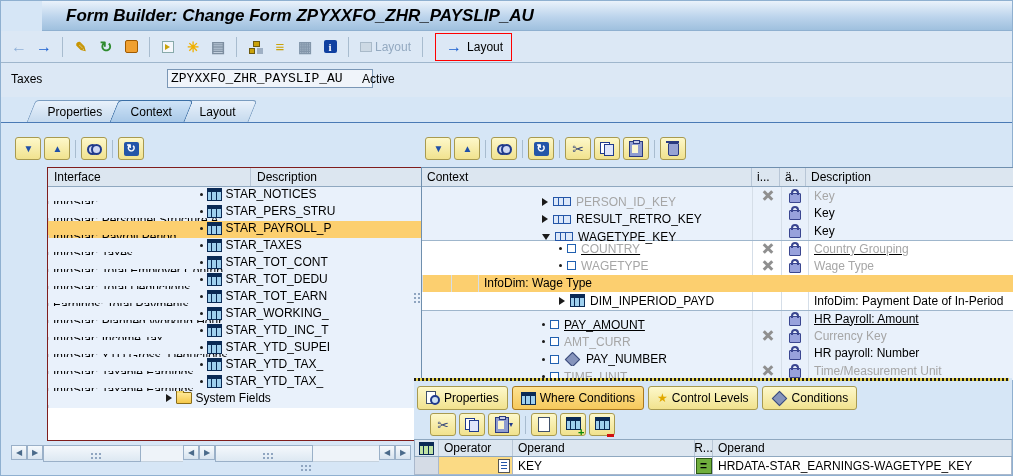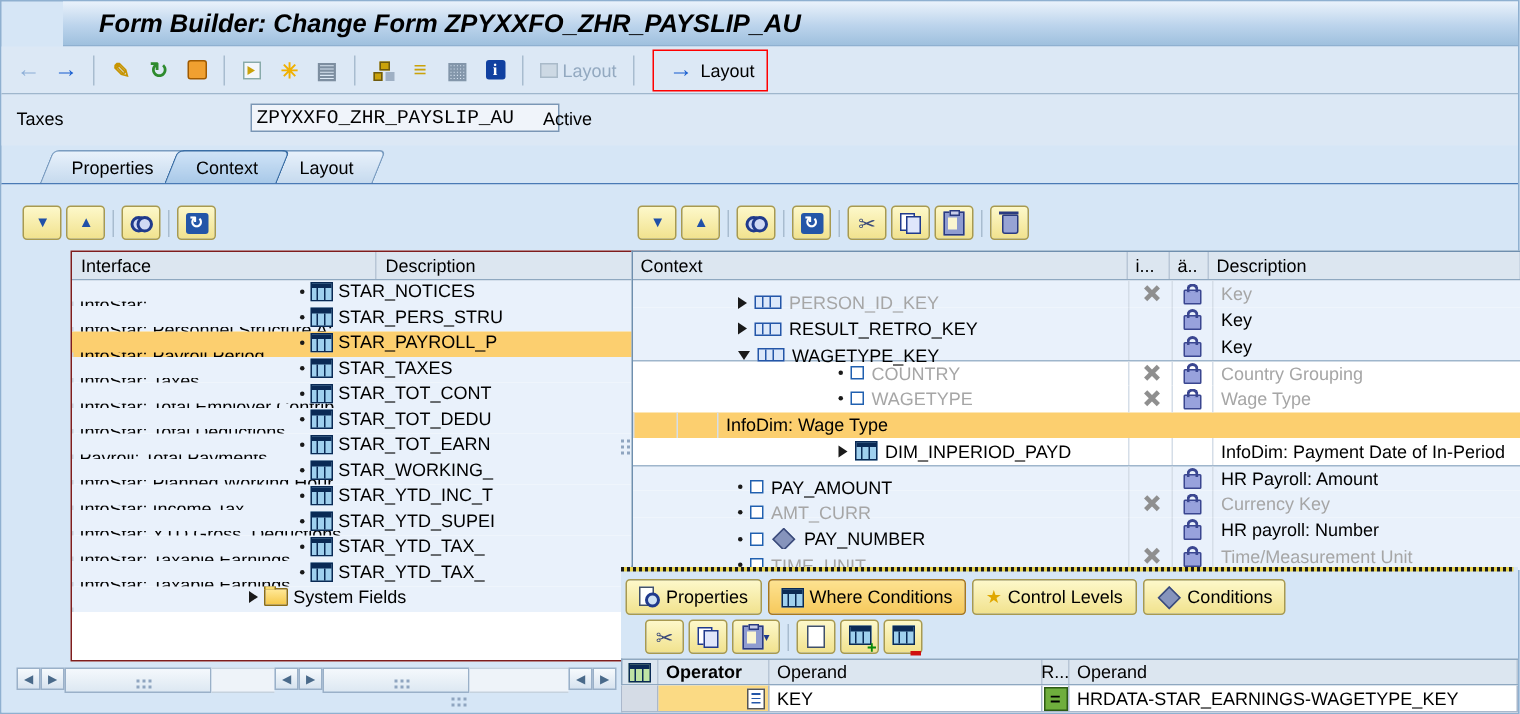--- a/index.html
+++ b/index.html
@@ -122,23 +122,23 @@
   .hsp{background:#eef3f9;border-top:1px solid #c5d2de;border-bottom:1px solid #c5d2de;}
   #hdots{left:300px;top:342px;}
 
   
   #rtools{left:424px;top:14px;display:flex;align-items:center;gap:3px;}
   #rbox{left:420px;top:44px;width:593px;height:211px;background:#fff;border:1px solid #6f8fae;border-right:none;box-sizing:border-box;}
   .rhead{display:flex;height:18px;background:#dce6f0;border-bottom:1px solid #8fa8c0;}
   .rhead .hc{display:flex;align-items:center;padding-left:5px;border-right:1px solid #b8c6d6;box-sizing:border-box;overflow:hidden;white-space:nowrap;}
   .crow{display:flex;height:17.5px;align-items:center;}
   .crow.ga{background:#e9f1fb;} .crow.gb{background:#ffffff;} .crow.sel{background:#fccf6f;}
-  .crow.sepline{border-top:1px solid #9fb6cc;box-sizing:border-box;}
+  .crow.sepline{border-top:1px solid #9fb6cc;box-sizing:border-box;text-decoration:underline;}
   .ctree{display:flex;align-items:center;gap:5px;width:330px;flex:none;overflow:hidden;white-space:nowrap;box-sizing:border-box;}
-  .ctree.l1{padding-left:70px;margin-top:12px;} .ctree.l2{padding-left:137px;}
+  .ctree.l1{padding-left:120px;margin-top:12px;} .ctree.l2{padding-left:137px;}
   .colx{width:28px;flex:none;display:flex;justify-content:center;align-self:stretch;align-items:center;border-left:1px solid #d5dee8;}
   .coll{width:26px;flex:none;display:flex;justify-content:center;align-self:stretch;align-items:center;border-left:1px solid #d5dee8;}
   .cold{flex:1;align-self:stretch;display:flex;align-items:center;gap:4px;padding-left:5px;border-left:1px solid #d5dee8;overflow:hidden;white-space:nowrap;}
   .gray{color:#a6a6a6;}
   #vgrip{left:413px;top:170px;}
 
   
   #bpanel{left:413px;top:255px;right:0;bottom:0;background:#d6e6f6;}
   #dotline{position:absolute;left:0;top:0;right:3px;height:3px;background:repeating-linear-gradient(90deg,#1a1a1a 0 2px,#e8d44d 2px 4px);}
   #btabs{position:absolute;left:3px;top:8px;display:flex;gap:4px;align-items:center;}
@@ -146,21 +146,21 @@
     background:linear-gradient(#fdf8ca,#f1e28e);border:1px solid #a89a50;border-radius:3px;}
   .btab.active{background:linear-gradient(#fde291,#f6c95c);border-color:#a87820;}
   #btools{position:absolute;left:16px;top:35px;display:flex;align-items:center;gap:3px;}
   #btable{position:absolute;left:0;top:61px;right:0;height:36px;}
   .bhead,.brow{display:flex;height:18px;box-sizing:border-box;}
   .bhead{background:#dce6f0;border:1px solid #8fa8c0;border-right:none;}
   .bhead .hc{display:flex;align-items:center;padding-left:5px;border-right:1px solid #b8c6d6;box-sizing:border-box;}
   .brow{border:1px solid #aab8cc;border-top:none;border-right:none;background:#fff;}
   .brow .bc{display:flex;align-items:center;padding-left:5px;border-right:1px solid #aab8cc;box-sizing:border-box;overflow:hidden;white-space:nowrap;}
   .c-ic{width:24px;flex:none;justify-content:center;padding-left:0!important;}
-  .c-op{width:74px;flex:none;font-weight:bold;} .c-o1{width:182px;flex:none;} .c-r{width:18px;flex:none;justify-content:center;padding-left:0!important;} .c-o2{flex:1;}
+  .c-op{width:74px;flex:none;} .c-o1{width:182px;flex:none;} .c-r{width:18px;flex:none;justify-content:center;padding-left:0!important;} .c-o2{flex:1;}
   .opcell{background:#fbda84;justify-content:flex-end;padding-right:2px;}
   .iccell{background:#d5dce6;}
   .releq{width:14px;height:14px;background:#6fae3d;border:1px solid #2d5a14;color:#000;font-weight:bold;
     display:flex;align-items:center;justify-content:center;font-size:12px;}
 </style>
 </head>
 <body>
 
 <div id="screen">
 
@@ -295,21 +295,21 @@
             <span>STAR_TOT_DEDU</span>
           </span>
           <span class="ds">InfoStar: Total Deductions</span>
         </div>
       <div class="trow">
           <span class="nm">
             <span class="bull"></span>
             <span class="ic-table"></span>
             <span>STAR_TOT_EARN</span>
           </span>
-          <span class="ds">Payroll: Total Payments</span>
+          <span class="ds">Earnings: Total Payments</span>
         </div>
       <div class="trow">
           <span class="nm">
             <span class="bull"></span>
             <span class="ic-table"></span>
             <span>STAR_WORKING_</span>
           </span>
           <span class="ds">InfoStar: Planned Working Hour</span>
         </div>
       <div class="trow">

